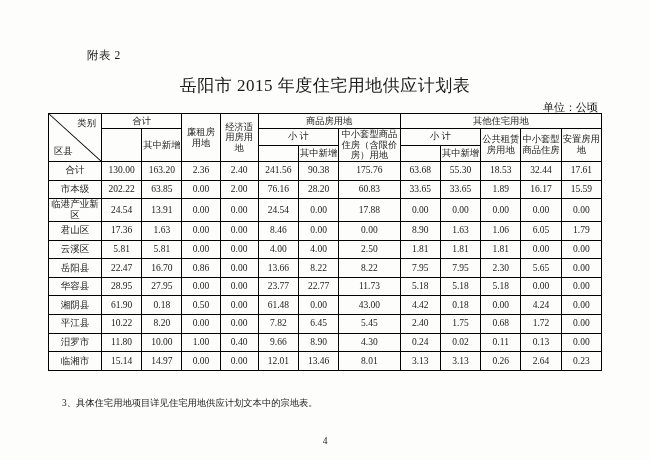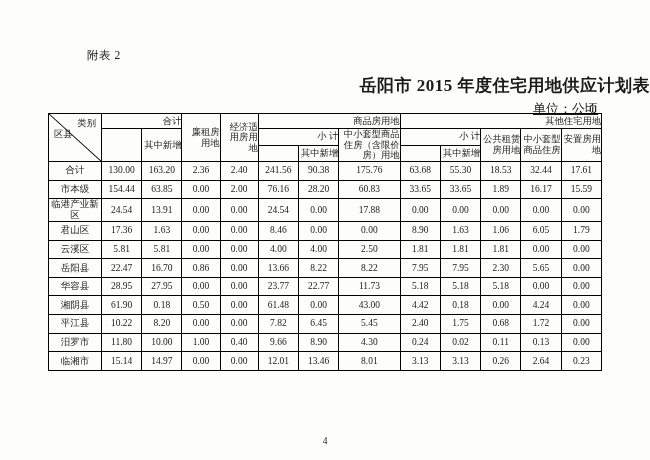--- a/index.html
+++ b/index.html
@@ -28,32 +28,31 @@
     top: 48px;
     font-size: 11.5px;
     letter-spacing: 0.5px;
     margin-left: 39px;
   }
   .doc-title {
     position: absolute;
     left: 0;
     top: 74px;
     width: 650px;
-    text-align: right;
+    text-align: center;
     font-size: 17px;
-    font-weight: bold;
+    font-weight: normal;
     letter-spacing: 0.5px;
     font-family: "Liberation Serif", serif;
   }
   .unit-line {
     position: absolute;
     right: 52px;
     top: 100px;
-    font-size: 13px;
-    text-decoration: underline;
+    font-size: 11px;
   }
   table.plan {
     position: absolute;
     left: 48px;
     top: 113px;
     width: 554px;
     border-collapse: collapse;
     table-layout: fixed;
     font-size: 9px;
   }
@@ -61,21 +60,20 @@
     border: 1px solid #000;
     text-align: center;
     vertical-align: middle;
     padding: 0;
     line-height: 1.15;
     font-weight: normal;
   }
   table.plan thead th {
     font-size: 9.3px;
     height: 14px;
-    text-align: right;
   }
   .rowh { height: 18.6px; }
   td.num { font-size: 9.5px; font-family: "Liberation Serif", serif; }
   td.rowlabel { font-size: 9.5px; }
   .corner {
     position: relative;
     padding: 0;
     height: 58px;
   }
   .corner .diag {
@@ -85,23 +83,22 @@
   }
   .corner .lbl-cat {
     position: absolute;
     right: 5px;
     top: 4px;
     font-size: 9.3px;
   }
   .corner .lbl-region {
     position: absolute;
     left: 5px;
-    bottom: 20px;
+    bottom: 4px;
     font-size: 9.3px;
-    font-family: Liberation Mono, monospace;
   }
   .notes {
     position: absolute;
     left: 48px;
     top: 396px;
     font-size: 9.3px;
     line-height: 1.55;
   }
   .notes div { white-space: nowrap; }
   .notes .indent { padding-left: 14px; }
@@ -183,21 +180,21 @@
         <td class="num">90.38</td>
         <td class="num">175.76</td>
         <td class="num">63.68</td>
         <td class="num">55.30</td>
         <td class="num">18.53</td>
         <td class="num">32.44</td>
         <td class="num">17.61</td>
       </tr>
       <tr class="rowh">
         <td class="rowlabel">市本级</td>
-        <td class="num">154.44</td>
+        <td class="num">202.22</td>
         <td class="num">63.85</td>
         <td class="num">0.00</td>
         <td class="num">2.00</td>
         <td class="num">76.16</td>
         <td class="num">28.20</td>
         <td class="num">60.83</td>
         <td class="num">33.65</td>
         <td class="num">33.65</td>
         <td class="num">1.89</td>
         <td class="num">16.17</td>
@@ -335,16 +332,17 @@
         <td class="num">3.13</td>
         <td class="num">3.13</td>
         <td class="num">0.26</td>
         <td class="num">2.64</td>
         <td class="num">0.23</td>
       </tr>
     </tbody>
   </table>
 
   <div class="notes">
+    <div class="indent">3、具体住宅用地项目详见住宅用地供应计划文本中的宗地表。</div>
   </div>
 
   <div class="page-number">4</div>
 </div>
 
 </body></html>

